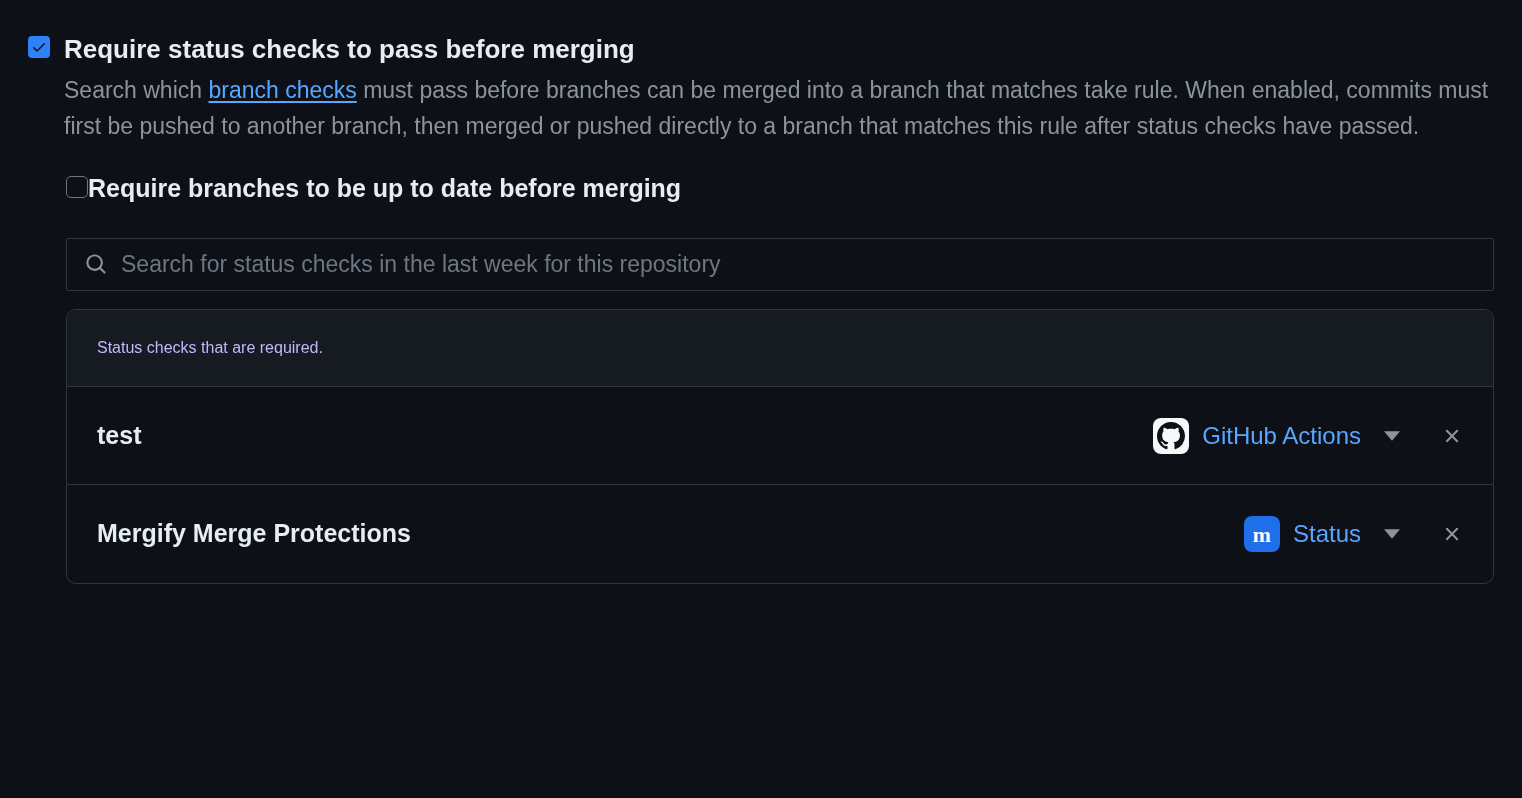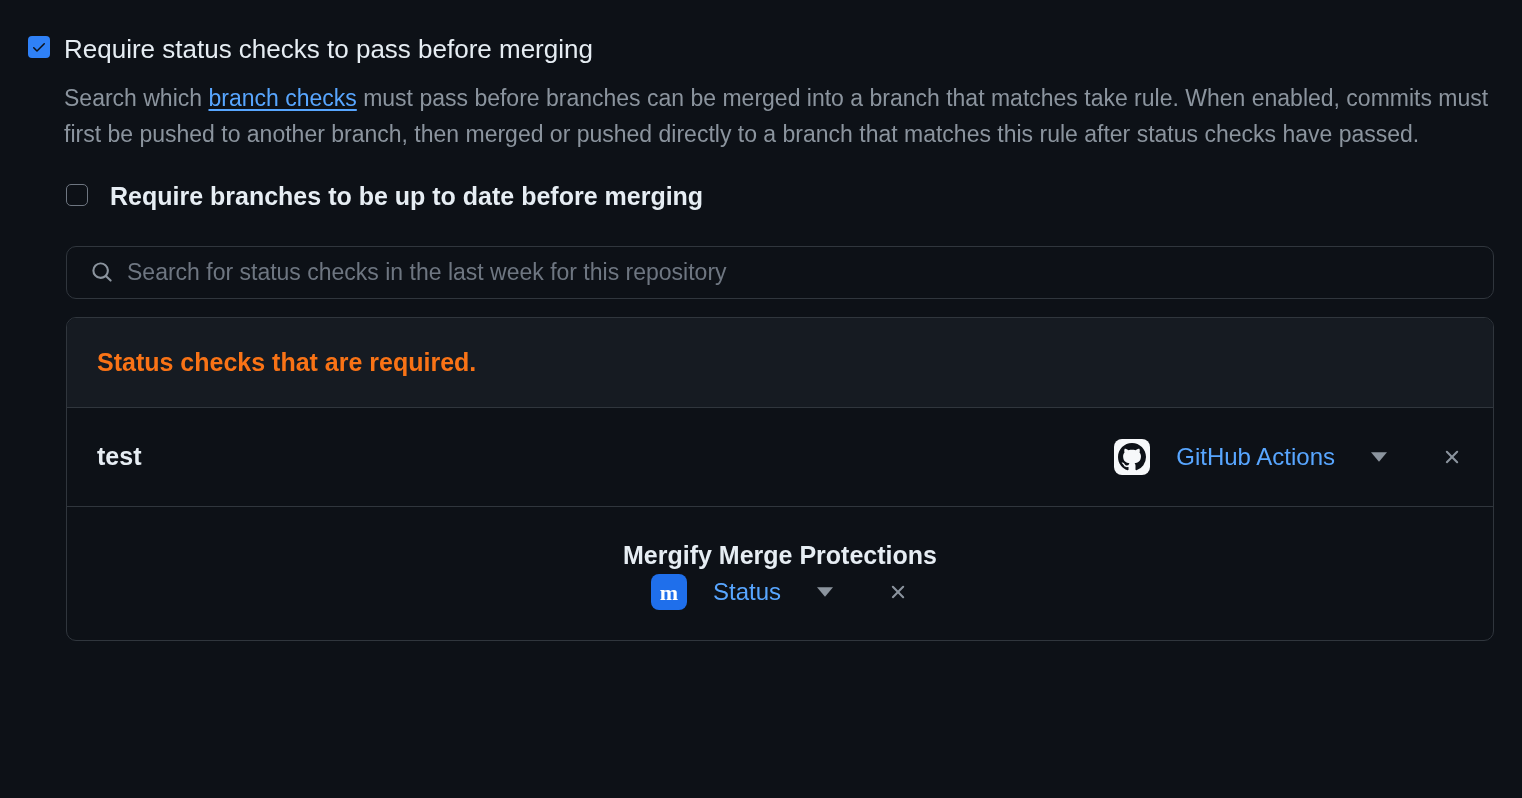--- a/index.html
+++ b/index.html
@@ -33,58 +33,58 @@
     background: #2f81f7;
   }
   .checkbox.unchecked {
     background: transparent;
     border: 1.5px solid #6e7681;
     border-radius: 5px;
   }
   .checkbox svg { width: 16px; height: 16px; fill: #0d1117; }
   .col { flex: 1; }
   .title {
-    font-weight: 400;
+    font-weight: 700;
     font-size: 26px;
     color: #e6edf3;
-    margin-bottom: 12px;
+    margin-bottom: 4px;
   }
   .desc {
     color: #8b949e;
     font-size: 23px;
     line-height: 1.55;
   }
   .desc a {
     color: #58a6ff;
     text-decoration: underline;
     text-underline-offset: 3px;
   }
   .sub-section {
     margin-left: 38px;
     margin-top: 26px;
   }
   .sub-row {
     display: flex;
     align-items: flex-start;
-    gap: 22px;
+    gap: 0;
     margin-bottom: 26px;
   }
   .sub-title {
     font-weight: 600;
     font-size: 25px;
     color: #e6edf3;
     margin-bottom: 4px;
   }
   .search-box {
     display: flex;
     align-items: center;
     background: #0d1117;
     border: 1px solid #30363d;
-    border-radius: 10px;
-    padding: 12px 24px;
+    border-radius: 2px;
+    padding: 12px 18px;
     gap: 14px;
     margin-bottom: 18px;
   }
   .search-box svg { width: 22px; height: 22px; fill: #8b949e; }
   .search-input {
     background: transparent;
     border: none;
     outline: none;
     color: #e6edf3;
     font-size: 23px;
@@ -92,42 +92,41 @@
   }
   .search-input::placeholder { color: #6e7681; }
   .panel {
     border: 1px solid #30363d;
     border-radius: 10px;
     overflow: hidden;
   }
   .panel-header {
     background: #161b22;
     padding: 26px 30px;
-    font-size: 25px;
-    color: #f97316;
-    font-weight: 700;
+    font-size: 16px;
+    color: #c4b5fd;
+    font-weight: 400;
     border-bottom: 1px solid #30363d;
   }
   .check-row {
     display: flex;
-    align-items: center;
     padding: 30px 30px;
     border-bottom: 1px solid #30363d;
   }
-  .check-row:last-child { border-bottom: none; flex-direction: column; }
+  .check-row:last-child { border-bottom: none; }
   .check-name {
     font-weight: 600;
     font-size: 25px;
     flex: 1;
     color: #e6edf3;
   }
   .source {
     display: flex;
     align-items: center;
-    gap: 26px;
+    gap: 13px;
   }
   .source-icon {
     width: 36px;
     height: 36px;
     border-radius: 8px;
     display: flex;
     align-items: center;
     justify-content: center;
   }
   .source-icon.gh { background: #f6f8fa; }

